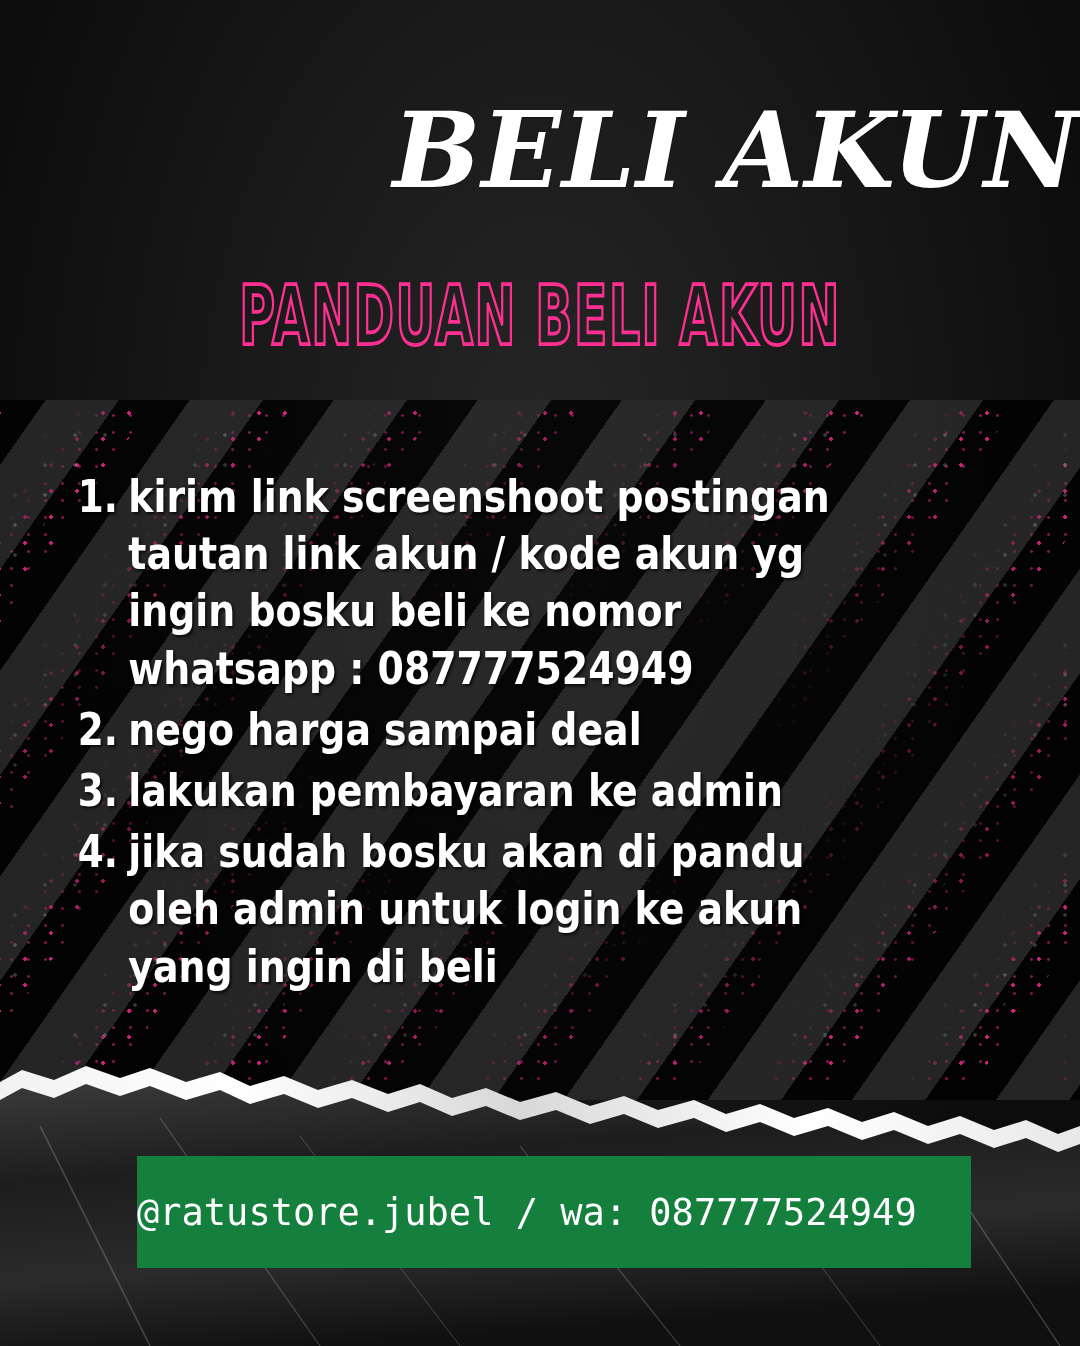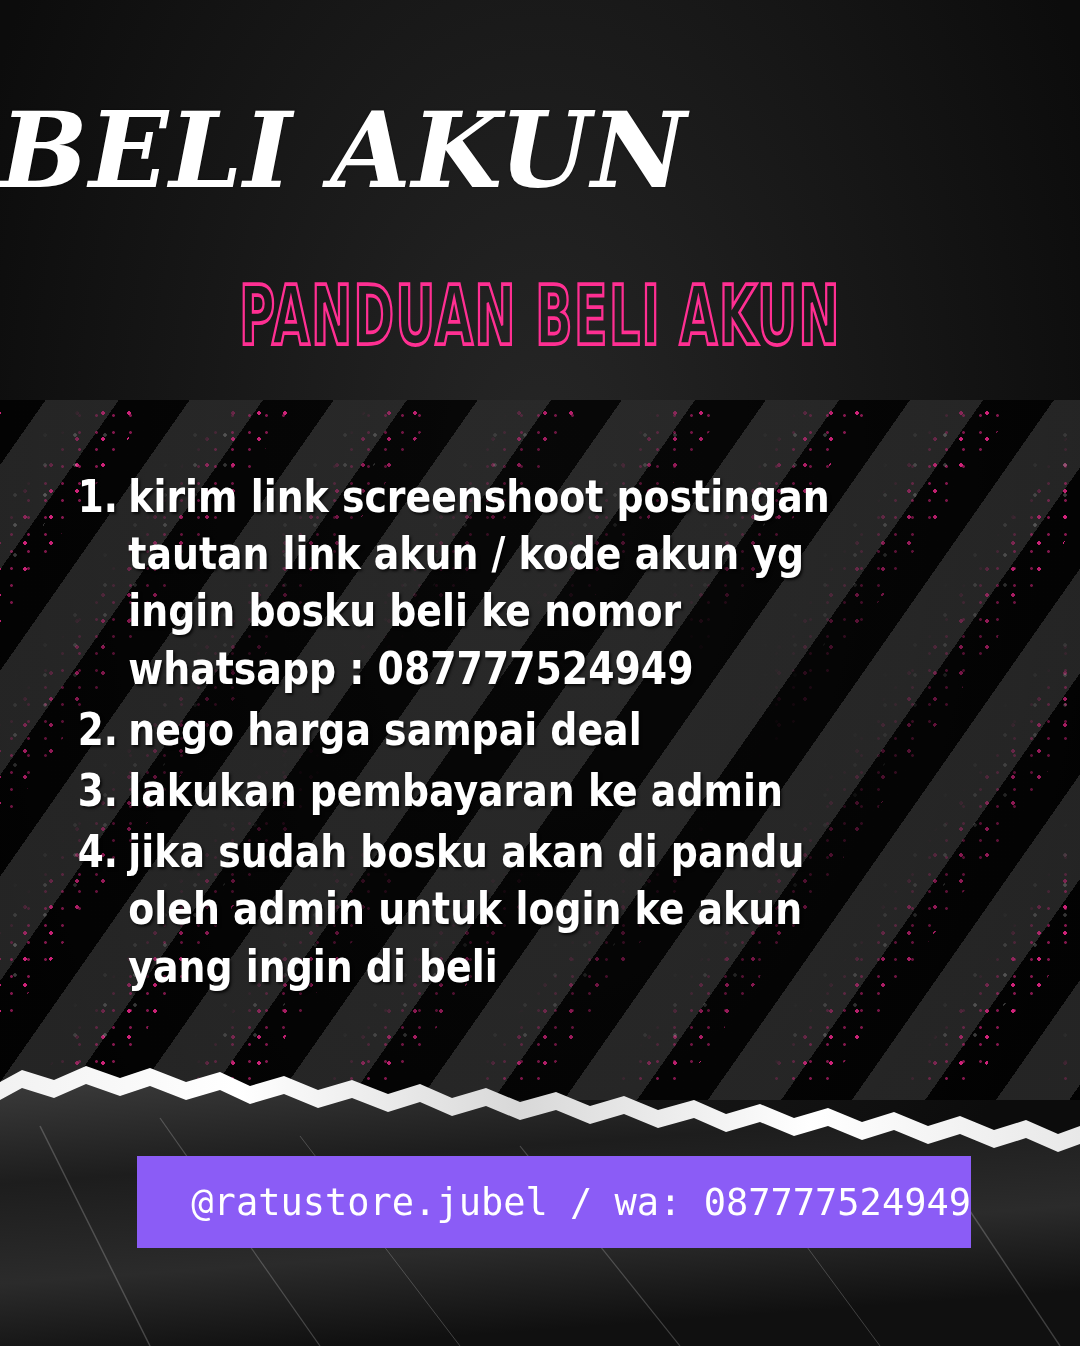--- a/index.html
+++ b/index.html
@@ -118,21 +118,21 @@
     width: 1080px;
     height: 290px;
   }
 
   
   .headline {
     position: absolute;
     top: 96px;
     left: 0;
     width: 100%;
-    text-align: left;
+    text-align: right;
     color: #ffffff;
     font-family: "DejaVu Serif", serif;
     font-style: italic;
     font-weight: bold;
     font-size: 104px;
     letter-spacing: 1px;
     line-height: 1.05;
     text-shadow: 0 0 2px rgba(0,0,0,0.6);
     white-space: nowrap;
   }
@@ -191,25 +191,25 @@
     width: 116%;
     text-shadow: 2px 2px 3px rgba(0,0,0,0.75);
   }
 
   
   .footer-bar {
     position: absolute;
     left: 137px;
     top: 1156px;
     width: 834px;
-    height: 92px;
-    background: #8b5cf6;
+    height: 112px;
+    background: #15803d;
     display: flex;
     align-items: center;
-    justify-content: flex-end;
+    justify-content: flex-start;
   }
   .footer-text {
     font-family: "DejaVu Sans Mono", monospace;
     font-size: 37px;
     color: #ffffff;
     letter-spacing: 0px;
     white-space: nowrap;
   }
 </style>
 </head>

